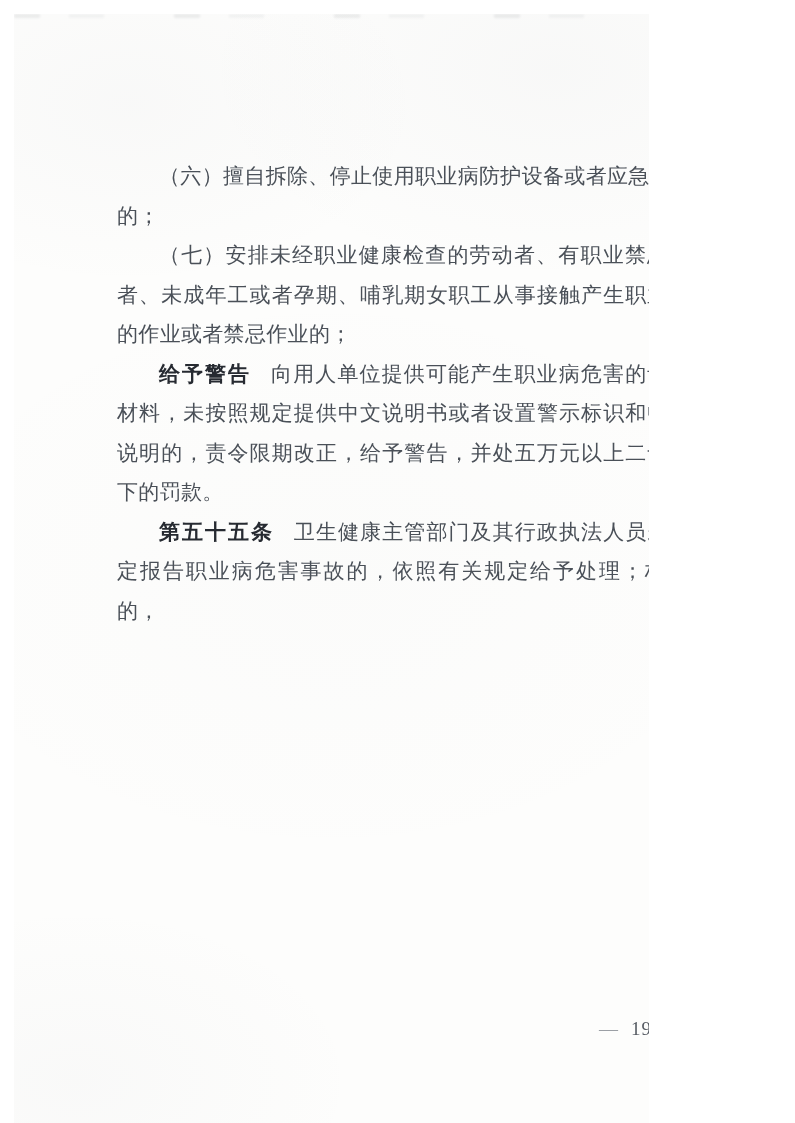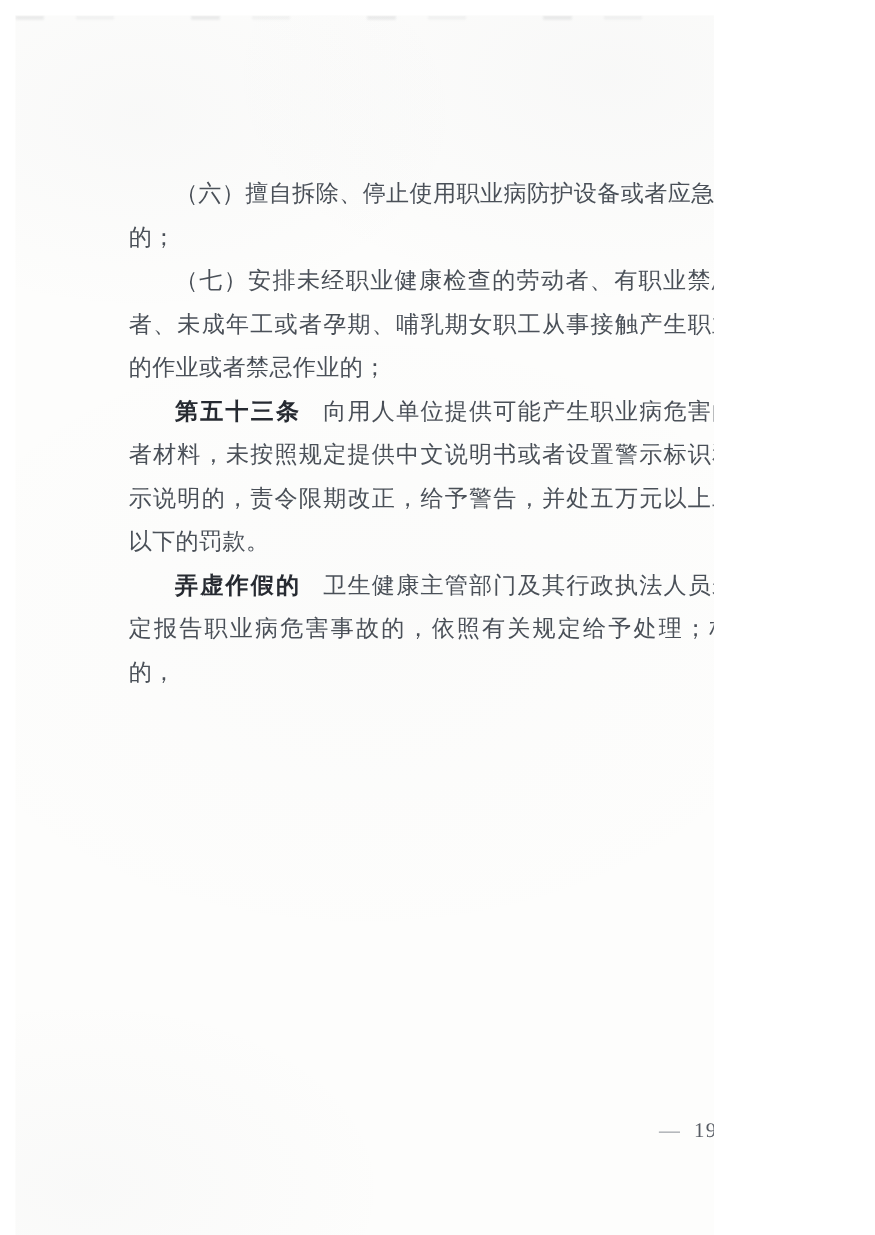--- a/index.html
+++ b/index.html
@@ -94,26 +94,26 @@
     </p>
 
     <p class="para">
       <span>（七）安排未经职业健康检查的劳动者、有职业禁忌的劳动者、未成年工或者孕期、哺乳期女职工从事接触产生职业病危害的作业或者禁忌作业的；</span>
     </p>
 
 
 
 
     <p class="para">
-      <span class="article-no">第五十三条</span><span>向用人单位提供可能产生职业病危害的设备或者材料，未按照规定提供中文说明书或者设置警示标识和中文警示说明的，责令限期改正，给予警告，并处五万元以上二十万元以下的罚款。</span>
+      <span class="article-no">给予警告</span><span>向用人单位提供可能产生职业病危害的设备或者材料，未按照规定提供中文说明书或者设置警示标识和中文警示说明的，责令限期改正，给予警告，并处五万元以上二十万元以下的罚款。</span>
     </p>
 
 
     <p class="para">
-      <span class="article-no">弄虚作假的</span><span>卫生健康主管部门及其行政执法人员未按照规定报告职业病危害事故的，依照有关规定给予处理；构成犯罪的，</span>
+      <span class="article-no">第五十五条</span><span>卫生健康主管部门及其行政执法人员未按照规定报告职业病危害事故的，依照有关规定给予处理；构成犯罪的，</span>
     </p>
 
   </main>
 
   <footer class="page-footer">
     <span class="dash">—</span>
     <span class="page-num">19</span>
     <span class="dash">—</span>
   </footer>
 

